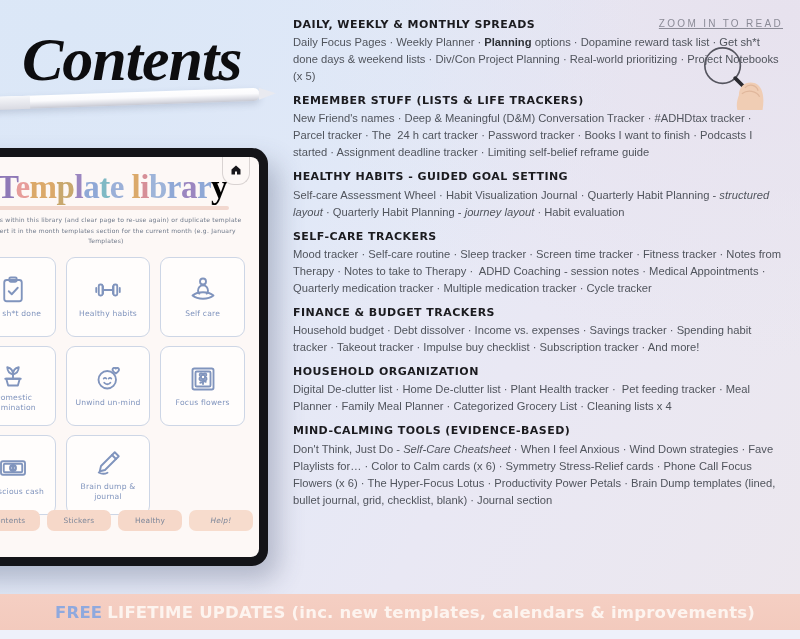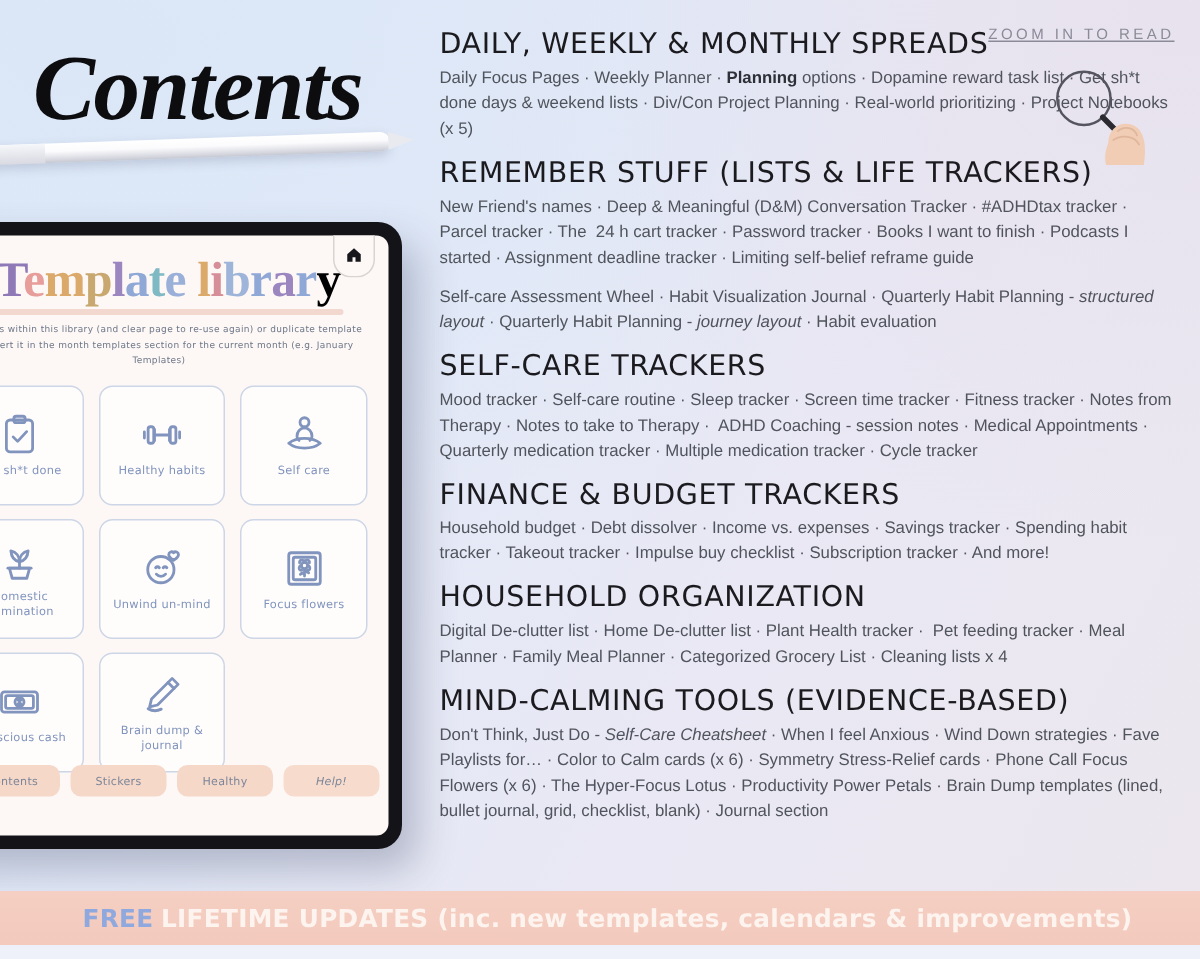--- a/index.html
+++ b/index.html
@@ -131,22 +131,22 @@
     font-size:10px;letter-spacing:2.3px;color:#8b8b97;
     font-family:"Liberation Sans", sans-serif;
     text-decoration:underline;
   }
   .glass{position:absolute;right:18px;top:18px;width:74px;height:74px;}
 
   .sec{margin-bottom:9px;}
   .sec h2{
     margin:0 0 3px 0;
     font-family:"DejaVu Sans", sans-serif;
-    font-weight:400;
-    font-size:19px;letter-spacing:.45px;color:#1b1b1f;
+    font-weight:700;
+    font-size:11px;letter-spacing:.45px;color:#1b1b1f;
     line-height:1.2;
   }
   .sec p{
     margin:0;
     font-size:11.2px;line-height:1.52;color:#50545c;
     font-family:"Liberation Sans", sans-serif;
   }
   .sec p b{font-weight:700;color:#2d3036;}
   .sec p i{font-style:italic;}
 
@@ -301,20 +301,21 @@
       <h2>DAILY, WEEKLY &amp; MONTHLY SPREADS</h2>
       <p>Daily Focus Pages · Weekly Planner · <b>Planning</b> options · Dopamine reward task list · Get sh*t done days &amp; weekend lists · Div/Con Project Planning · Real-world prioritizing · Project Notebooks (x 5)</p>
     </div>
 
     <div class="sec">
       <h2>REMEMBER STUFF (LISTS &amp; LIFE TRACKERS)</h2>
       <p>New Friend's names · Deep &amp; Meaningful (D&amp;M) Conversation Tracker · #ADHDtax tracker · Parcel tracker · The&nbsp; 24 h cart tracker · Password tracker · Books I want to finish · Podcasts I started · Assignment deadline tracker · Limiting self-belief reframe guide</p>
     </div>
 
     <div class="sec">
+      <h2>HEALTHY HABITS - GUIDED GOAL SETTING</h2>
       <p>Self-care Assessment Wheel · Habit Visualization Journal · Quarterly Habit Planning - <i>structured layout</i> · Quarterly Habit Planning - <i>journey layout</i> · Habit evaluation</p>
     </div>
 
     <div class="sec">
       <h2>SELF-CARE TRACKERS</h2>
       <p>Mood tracker · Self-care routine · Sleep tracker · Screen time tracker · Fitness tracker · Notes from Therapy · Notes to take to Therapy ·&nbsp; ADHD Coaching - session notes · Medical Appointments · Quarterly medication tracker · Multiple medication tracker · Cycle tracker</p>
     </div>
 
     <div class="sec">
       <h2>FINANCE &amp; BUDGET TRACKERS</h2>

